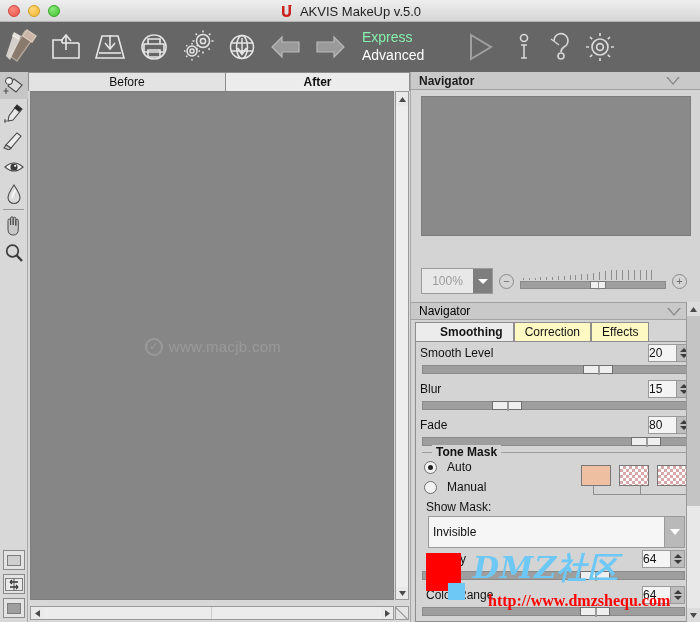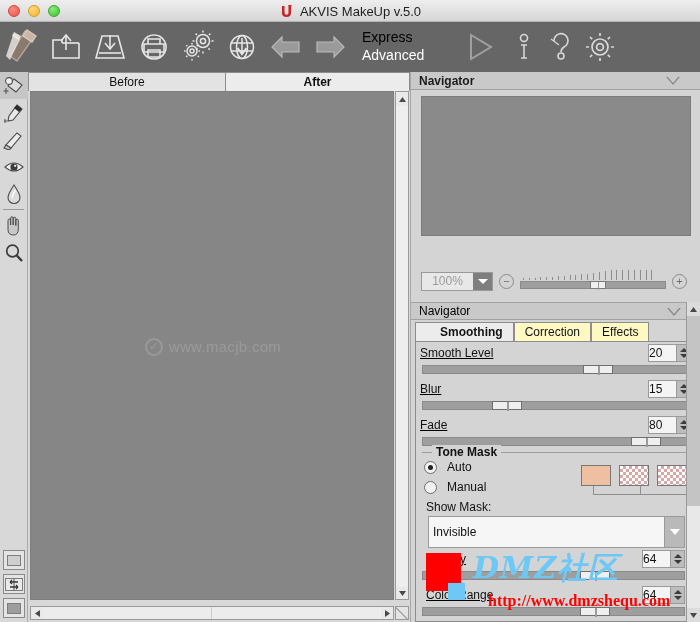--- a/index.html
+++ b/index.html
@@ -43,21 +43,21 @@
   .tb-icon {
     width: 44px; height: 46px; display: flex; align-items: center; justify-content: center;
     flex: none;
   }
   .tb-icon svg { display: block; }
   .mode-switch {
     margin-left: 10px; width: 92px; height: 46px;
     display: flex; flex-direction: column; justify-content: center;
     flex: none;
   }
-  .mode-express { color: #000000; font-size: 14px; line-height: 17px; }
+  .mode-express { color: #86efac; font-size: 14px; line-height: 17px; }
   .mode-adv { color: #ffffff; font-size: 14px; line-height: 19px; }
 
   
   .leftbar {
     position: absolute; left: 0; top: 72px; width: 28px; height: 550px;
     background: #d8d8d8;
     border-right: 1px solid #a8a8a8;
   }
   .lt {
     width: 28px; height: 27px; display: flex; align-items: center; justify-content: center;
@@ -158,21 +158,21 @@
   }
   .nav-thumb {
     position: absolute; left: 10px; top: 24px; width: 270px; height: 140px;
     background: #8a8a8a; border: 1px solid #7b7b7b;
   }
   .zoomrow {
     position: absolute; left: 10px; top: 198px; width: 272px; height: 22px;
     display: flex; align-items: center;
   }
   .zoom-combo {
-    width: 72px; height: 19px; display: flex; border: 1px solid #9a9a9a; background: #e8e8e8;
+    width: 72px; height: 26px; display: flex; border: 1px solid #9a9a9a; background: #e8e8e8;
   }
   .zoom-val {
     flex: 1; display: flex; align-items: center; justify-content: center;
     font-size: 12px; color: #9b9b9b;
   }
   .zoom-arrow {
     width: 19px; background: #7e7e7e; display: flex; align-items: center; justify-content: center;
   }
   .zoom-arrow .cv { width:0;height:0;border-left:5px solid transparent;border-right:5px solid transparent;border-top:5px solid #fff; }
   .circ-btn {
@@ -210,21 +210,21 @@
     border: 1px solid #8d8d8d; border-bottom: none; background: #fef9c3;
     padding: 0 10px;
   }
   .ptab.active { background: #ececec; font-weight: bold; padding-left: 24px; }
 
   .params-body {
     position: absolute; left: 4px; top: 269px; width: 282px; height: 281px;
     background: #d4d4d4; border: 1px solid #8d8d8d; border-right: none;
     overflow: hidden;
   }
-  .prow { position: relative; height: 22px; display: flex; align-items: center; padding: 0 4px; text-decoration: underline; }
+  .prow { position: relative; height: 22px; display: flex; align-items: center; padding: 0 4px; }
   .prow .plabel { font-size: 12px; color: #111; }
   .spinbox {
     position: absolute; right: 6px; top: 2px; width: 43px; height: 18px;
     display: flex; border: 1px solid #9a9a9a; background: #f4f4f4;
   }
   .spin-val { flex:1; display:flex; align-items:center; padding-left:0; font-size:12px; color:#111; }
   .spin-btns {
     width: 14px; background: #bdbdbd; border-left: 1px solid #9a9a9a;
     display: flex; flex-direction: column; align-items: center; justify-content: center; gap:2px;
   }

